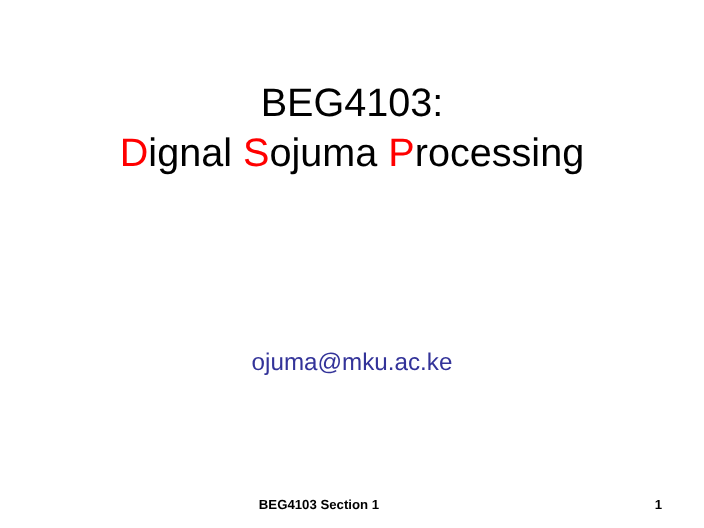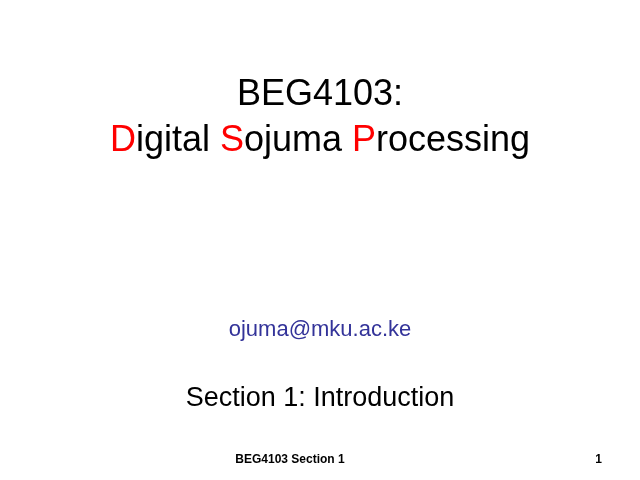--- a/index.html
+++ b/index.html
@@ -105,29 +105,26 @@
     text-align: right;
   }
 </style>
 </head>
 <body>
 
 <div class="slide">
 
   <div class="title-block">
     <span class="title-line">BEG4103:</span>
-    <span class="title-line"><span class="accent-red">D</span><span>igital </span><span class="accent-red">S</span><span>ojuma </span><span class="accent-red">P</span><span>rocessing</span></span>
+    <span class="title-line"><span class="accent-red">D</span><span>ignal </span><span class="accent-red">S</span><span>ojuma </span><span class="accent-red">P</span><span>rocessing</span></span>
   </div>
 
   <div class="email-block">
     <a class="email-link" href="#">ojuma@mku.ac.ke</a>
   </div>
 
-  <div class="section-block">
-    <span class="section-text">Section 1: Introduction</span>
-  </div>
 
   <div class="footer">
     <span class="footer-center">BEG4103 Section 1</span>
     <span class="footer-pagenum">1</span>
   </div>
 
 </div>
 
 </body></html>

